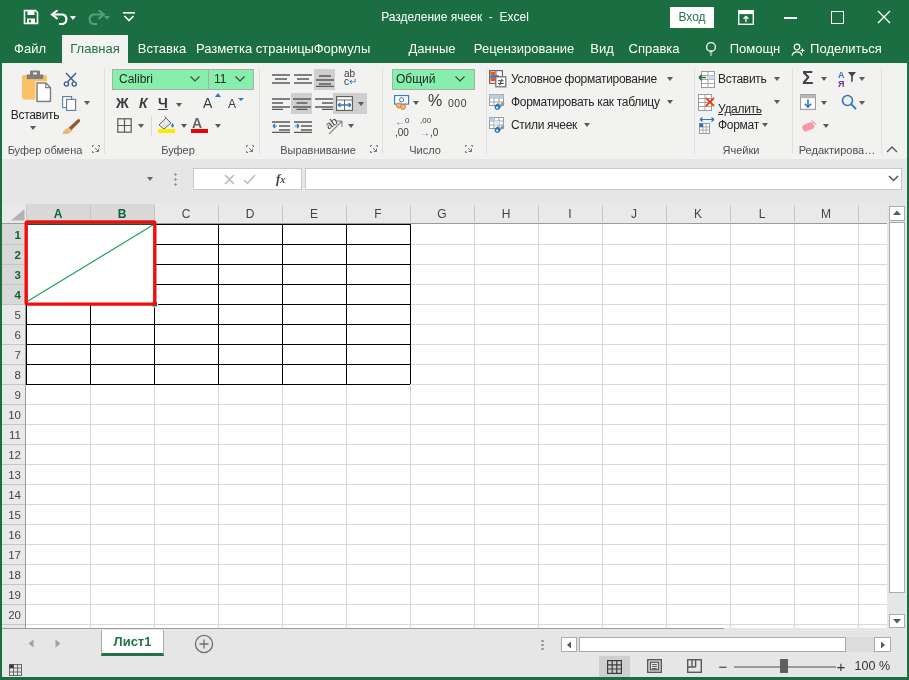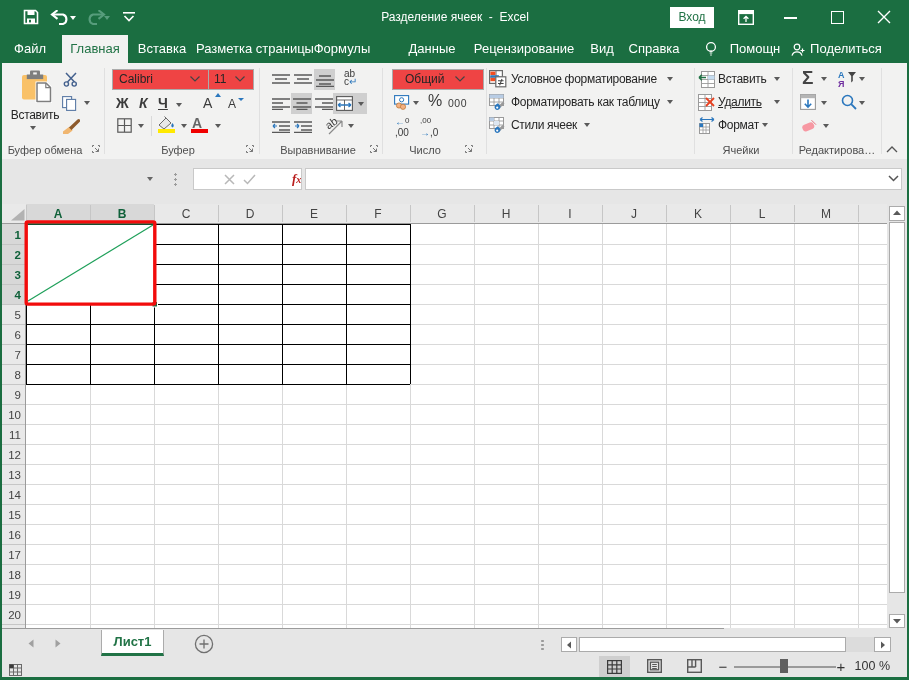--- a/index.html
+++ b/index.html
@@ -10,21 +10,21 @@
   
   #titlebar{left:0;top:0;width:909px;height:35px;background:#1b6e41;}
   #tabrow{left:0;top:35px;width:909px;height:28px;background:#1b6e41;}
   .tab{position:absolute;top:0;height:28px;color:#fff;font-size:13px;line-height:28px;text-align:center;}
   #tab-active{position:absolute;top:0;height:28px;background:#f2f2f1;color:#217346;font-size:13px;line-height:28px;text-align:center;}
   
   #ribbon{left:0;top:63px;width:909px;height:96px;background:#f2f2f1;}
   .gsep{position:absolute;top:5px;width:1px;height:86px;background:#e0e0e0;}
   .glabel{position:absolute;top:81px;font-size:11px;color:#4e4e4e;text-align:center;}
   .rtext{position:absolute;font-size:12px;color:#262626;letter-spacing:-0.3px;white-space:nowrap;}
-  .combo{position:absolute;background:#ef4444;border:1px solid #ababab;}
+  .combo{position:absolute;background:#86efac;border:1px solid #ababab;}
   .dd{position:absolute;width:0;height:0;border-left:3.5px solid transparent;border-right:3.5px solid transparent;border-top:4px solid #5a5a5a;}
   .sel{background:#cfcfcf;}
   
   #fbar{left:0;top:159px;width:909px;height:45px;background:#e6e6e6;}
   
   #tabbar{left:0;top:628px;width:724px;height:28px;background:#e6e6e6;border-top:1px solid #9b9b9b;box-sizing:border-box;}
   #statusbar{left:0;top:656px;width:909px;height:21px;background:#e6e6e6;}
   #greenbottom{left:0;top:677px;width:909px;height:3px;background:#1b6e41;}
   #greenleft{left:0;top:35px;width:2px;height:645px;background:#1b6e41;}
   #greenright{left:907px;top:35px;width:2px;height:645px;background:#1b6e41;}
@@ -208,21 +208,21 @@
         <path d="M1 15 L14 2 M14 2 L14 8 M14 2 L8 2" stroke="#8a8a8a" stroke-width="1.2" fill="none"></path>
       </svg>
     <div class="dd abs" style="left:348px;top:61px;"></div>
     <div class="glabel" style="left:262px;width:112px;">Выравнивание</div>
     <svg class="abs" style="left:370px;top:82px" width="8" height="8" viewBox="0 0 8 8">
       <path d="M0.5 2 V0.5 H2 M6 0.5 H7.5 V2 M0.5 6 V7.5 H2" fill="none" stroke="#777" stroke-width="1"></path>
       <path d="M3 3 L6.5 6.5 M6.5 3.6 V6.5 H3.6" fill="none" stroke="#777" stroke-width="1"></path>
     </svg>
     <div class="gsep" style="left:382px;"></div>
 
-    <div class="combo" style="left:392px;top:6px;width:78px;height:19px;font-size:12px;color:#262626;line-height:19px;padding-left:12px;">Общий</div>
+    <div class="combo" style="left:392px;top:6px;width:78px;height:19px;font-size:12px;color:#262626;line-height:19px;padding-left:3px;">Общий</div>
     <svg class="abs" style="left:455px;top:13px" width="10" height="6" viewBox="0 0 10 6">
         <path d="M0.5 0.5 L5 5 L9.5 0.5" fill="none" stroke="#444" stroke-width="1.2"></path>
       </svg>
     <svg class="abs" style="left:394px;top:31px" width="16" height="16" viewBox="0 0 16 16">
       <rect x="0.6" y="1.6" width="14" height="8.5" fill="#fff" stroke="#2b77bd" stroke-width="1.1"></rect>
       <circle cx="7.6" cy="5.8" r="2.1" fill="none" stroke="#2b77bd" stroke-width="1"></circle>
       <circle cx="5" cy="11.5" r="2.6" fill="#f4b183" stroke="#c07b3a" stroke-width="0.8"></circle>
       <circle cx="9" cy="12.8" r="2.6" fill="#f4b183" stroke="#c07b3a" stroke-width="0.8"></circle>
     </svg>
     <div class="dd abs" style="left:413px;top:38px;"></div>
@@ -278,21 +278,21 @@
       <path d="M8 6.5 H1 M1 6.5 L3.8 3.7 M1 6.5 L3.8 9.3" stroke="#217346" stroke-width="1.4" fill="none"></path>
       <rect x="10" y="4.5" width="6.5" height="4" fill="#c6ddf1"></rect>
     </svg>
     <div class="rtext abs" style="left:718px;top:9px;">Вставить</div>
     <div class="dd abs" style="left:774px;top:14px;"></div>
     <svg class="abs" style="left:698px;top:31px" width="17" height="17" viewBox="0 0 17 17">
       <rect x="0.5" y="0.5" width="13" height="16" fill="#fff" stroke="#9a9a9a" stroke-width="1"></rect>
       <path d="M0.5 4.5 H13.5 M0.5 8.5 H13.5 M0.5 12.5 H13.5 M7 0.5 V16.5" stroke="#9a9a9a" stroke-width="0.9"></path>
       <path d="M8 4 L16 12 M16 4 L8 12" stroke="#e8401f" stroke-width="1.8"></path>
     </svg>
-    <div class="rtext abs" style="left:718px;top:32px;text-decoration:underline;">Удалить</div>
+    <div class="rtext abs" style="left:718px;top:39px;text-decoration:underline;">Удалить</div>
     <div class="dd abs" style="left:774px;top:37px;"></div>
     <svg class="abs" style="left:698px;top:53px" width="18" height="18" viewBox="0 0 18 18">
       <path d="M2 3.5 H16 M2 3.5 L4.5 1.5 M2 3.5 L4.5 5.5 M16 3.5 L13.5 1.5 M16 3.5 L13.5 5.5" stroke="#2b77bd" stroke-width="1.2" fill="none"></path>
       <rect x="1.5" y="7.5" width="10" height="10" fill="#fff" stroke="#9a9a9a" stroke-width="1"></rect>
       <path d="M1.5 11 H11.5 M5 7.5 V17.5 M1.5 14 H11.5 M8 7.5 V17.5" stroke="#9a9a9a" stroke-width="0.8"></path>
       <rect x="1.5" y="7.5" width="3.5" height="3.5" fill="#2b77bd"></rect>
     </svg>
     <div class="rtext abs" style="left:718px;top:55px;">Формат</div>
     <div class="dd abs" style="left:762px;top:60px;"></div>
     <div class="glabel" style="left:698px;width:86px;">Ячейки</div>
@@ -333,21 +333,21 @@
   <div id="fbar" class="abs">
     <div class="dd abs" style="left:147px;top:18px;border-top-color:#666;"></div>
     <div class="abs" style="left:174px;top:13px;width:3px;height:16px;background-image:radial-gradient(circle,#9a9a9a 1.1px,transparent 1.2px);background-size:3px 5px;"></div>
     <div class="abs" style="left:193px;top:9px;width:109px;height:22px;background:#fff;border:1px solid #c9c9c9;box-sizing:border-box;"></div>
     <svg class="abs" style="left:224px;top:15px" width="11" height="11" viewBox="0 0 11 11">
         <path d="M1 1 L10 10 M10 1 L1 10" stroke="#b8b8b8" stroke-width="1.5"></path>
       </svg>
     <svg class="abs" style="left:243px;top:15px" width="13" height="11" viewBox="0 0 13 11">
         <path d="M1 6 L4.5 9.5 L12 1" fill="none" stroke="#b8b8b8" stroke-width="1.5"></path>
       </svg>
-    <div class="abs" style="left:276px;top:12px;font-size:13px;font-style:italic;color:#b91c1c;font-family:'Liberation Serif',serif;margin-left:16px;"><b>f</b><span style="font-size:10px;"><b>x</b></span></div>
+    <div class="abs" style="left:276px;top:12px;font-size:13px;font-style:italic;color:#404040;font-family:'Liberation Serif',serif;"><b>f</b><span style="font-size:10px;"><b>x</b></span></div>
     <div class="abs" style="left:305px;top:9px;width:597px;height:22px;background:#fff;border:1px solid #c9c9c9;box-sizing:border-box;"></div>
     <svg class="abs" style="left:888px;top:16px" width="11" height="7" viewBox="0 0 11 7">
         <path d="M1 1 L5.5 5.5 L10 1" fill="none" stroke="#555" stroke-width="1.5"></path>
       </svg>
   </div>
   <div id="sheet" class="abs" style="left:0;top:204px;width:909px;height:424px;">
   <svg class="abs" style="left:0;top:0" width="909" height="424" viewBox="0 0 909 424" font-family="Liberation Sans">
   <rect x="0" y="0" width="909" height="424" fill="#e6e6e6"></rect>
   <rect x="26" y="20" width="861" height="404" fill="#fff"></rect>
   <rect x="0" y="0" width="887" height="19" fill="#e9e9e9"></rect>

